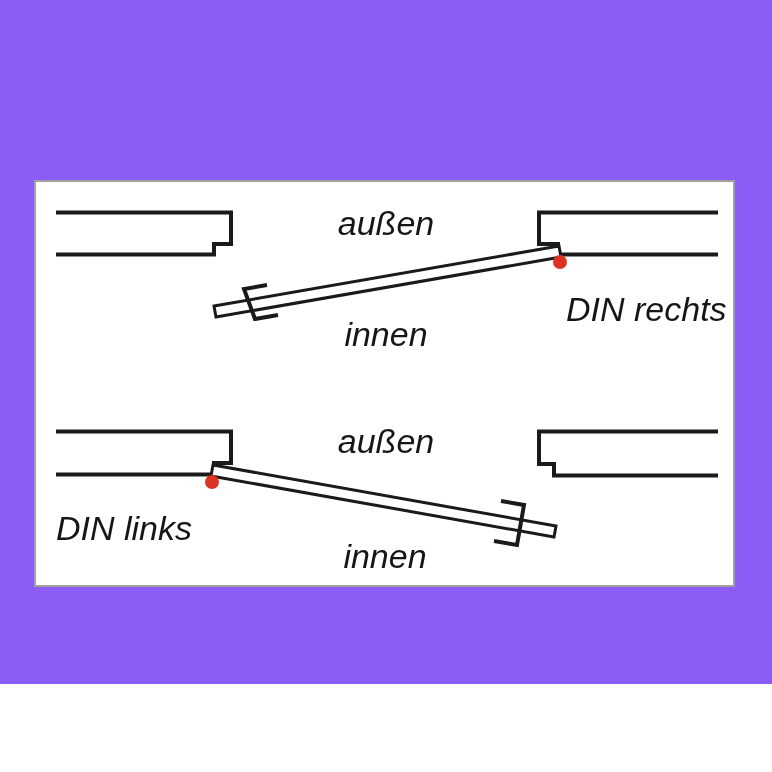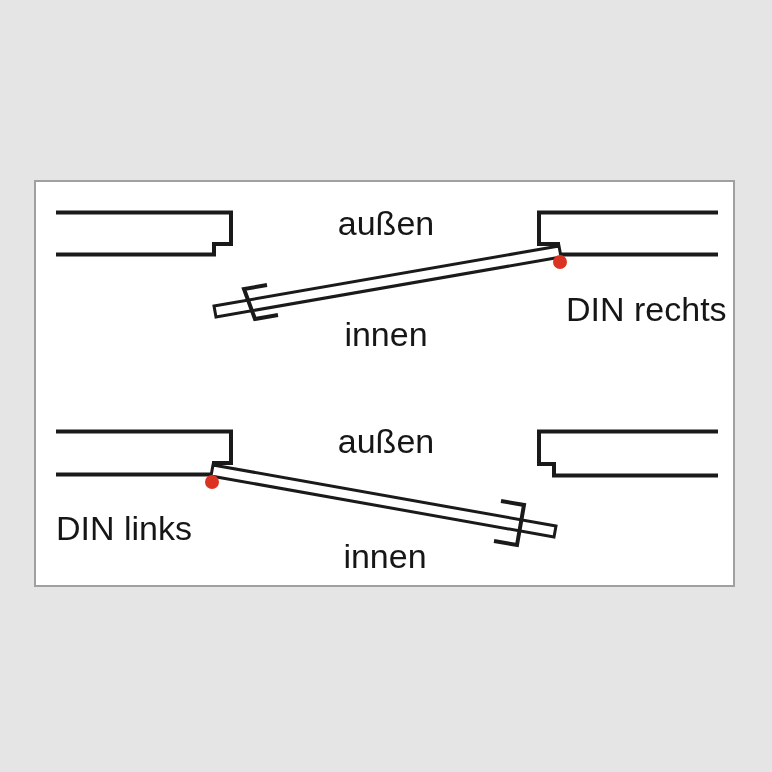--- a/index.html
+++ b/index.html
@@ -4,23 +4,24 @@
 <style>
   html, body {
     margin: 0;
     padding: 0;
     background: #ffffff;
     font-family: "Liberation Sans", sans-serif;
   }
   .page {
     position: relative;
     width: 772px;
-    height: 772px;
-    background: #e5e5e5;
+    height: 684px;
+    background: #8b5cf6;
     overflow: hidden;
+    font-style: italic;
   }
   .diagram-svg {
     position: absolute;
     left: 0;
     top: 0;
     width: 772px;
     height: 772px;
   }
   .frame {
     fill: #ffffff;

